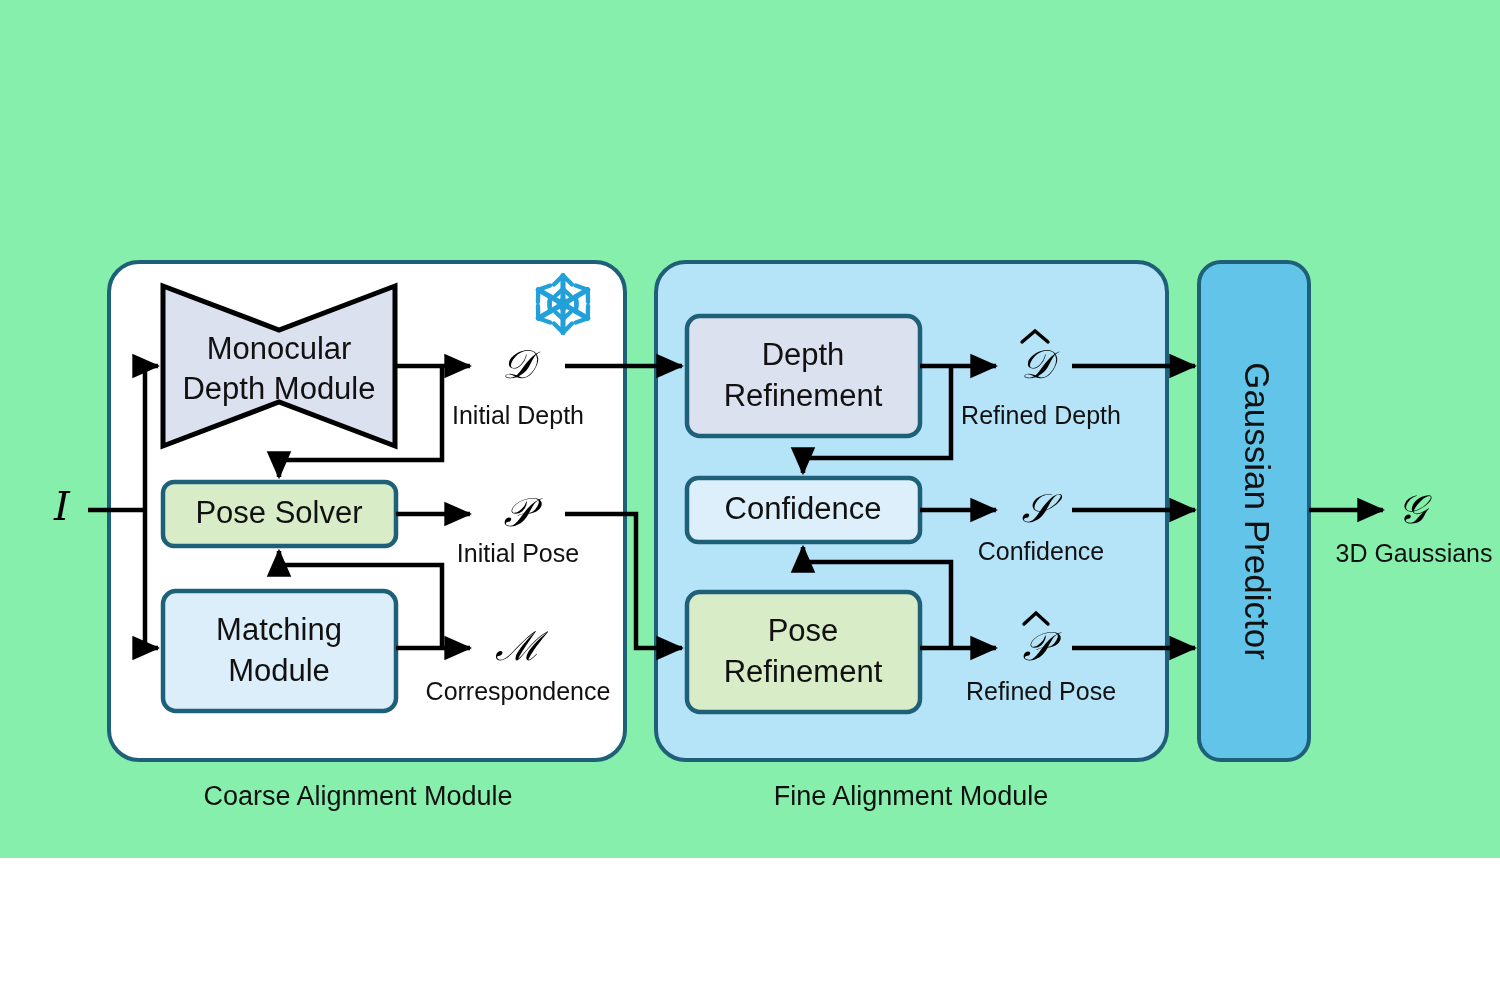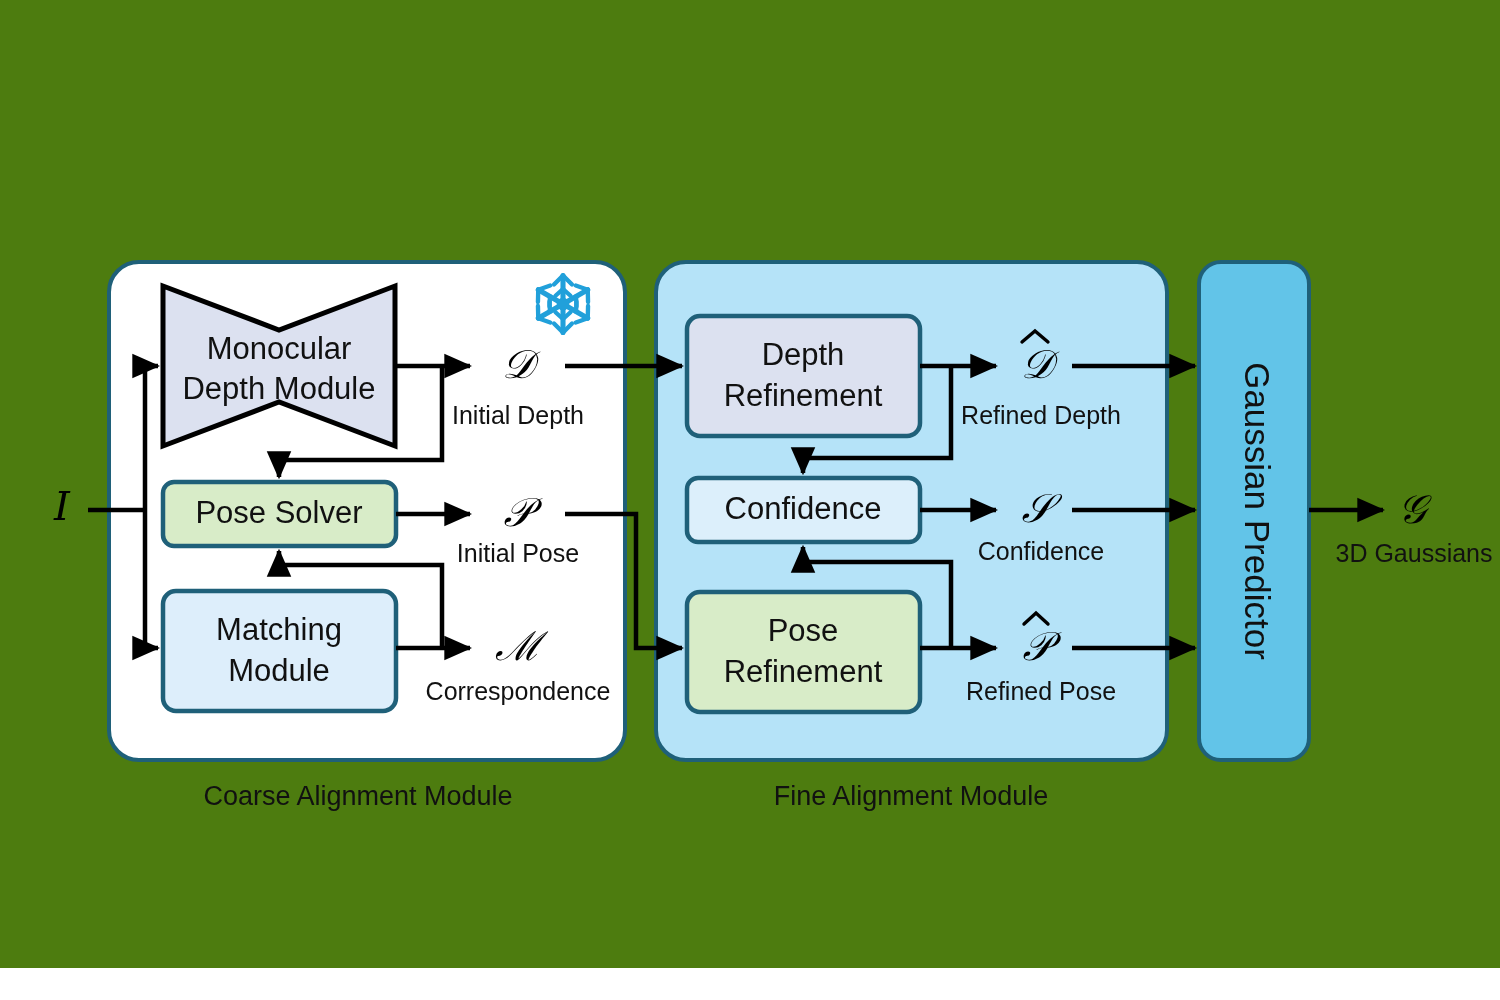--- a/index.html
+++ b/index.html
@@ -3,22 +3,22 @@
 <meta charset="utf-8">
 <style>
   html, body {
     margin: 0;
     padding: 0;
     background: #ffffff;
   }
   #canvas {
     position: relative;
     width: 1500px;
-    height: 968px;
-    background: #4d7c0f;
+    height: 858px;
+    background: #86efac;
     font-family: "Liberation Sans", sans-serif;
   }
   svg { display: block; }
   .box-label {
     font-family: "Liberation Sans", sans-serif;
     fill: #111111;
     text-anchor: middle;
     dominant-baseline: middle;
   }
   .sym {

